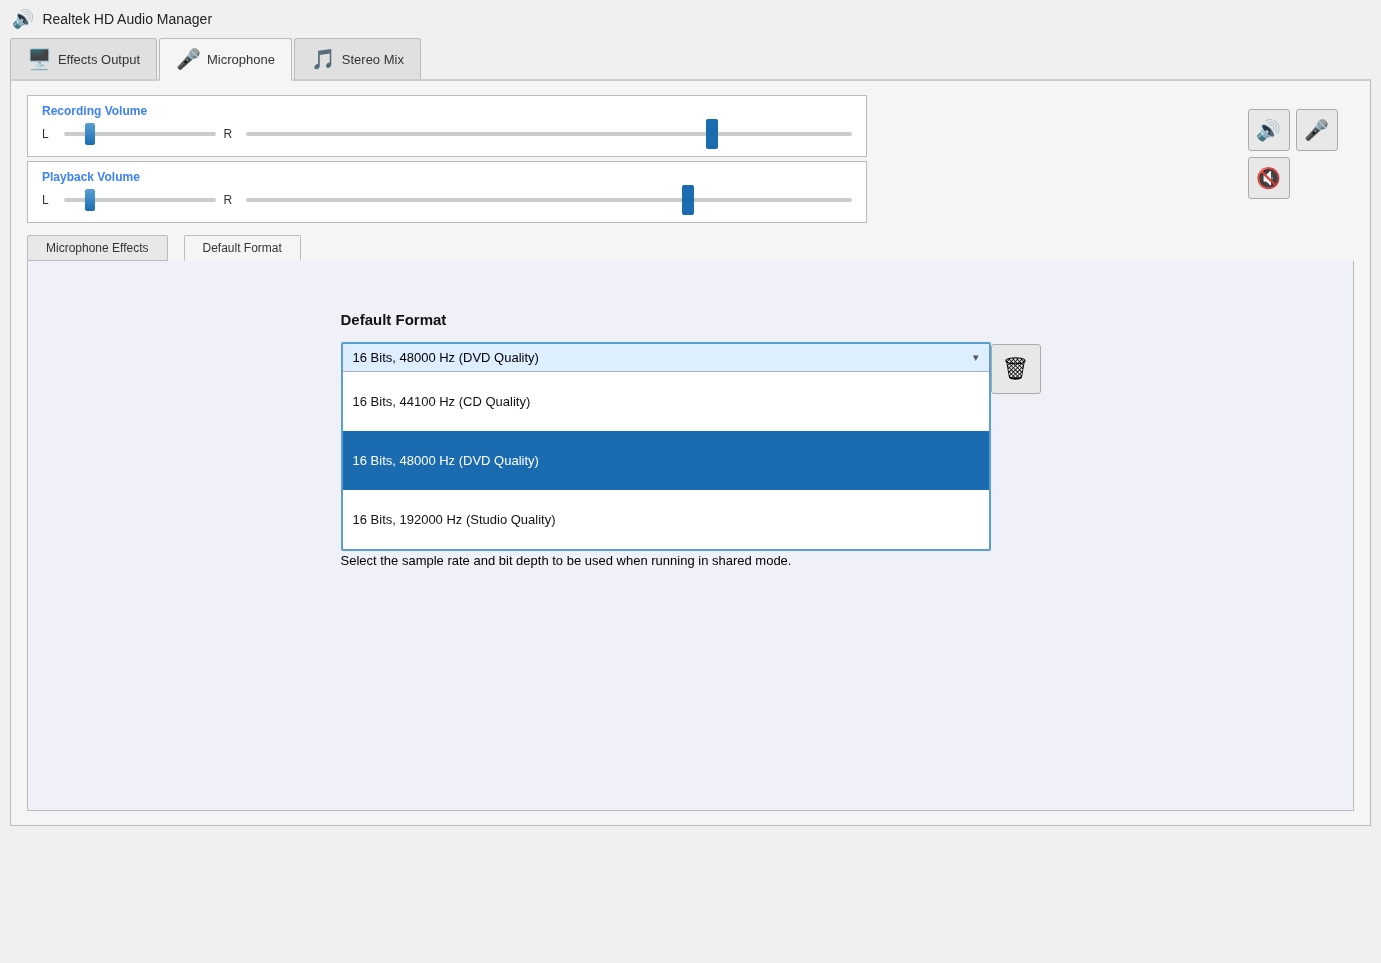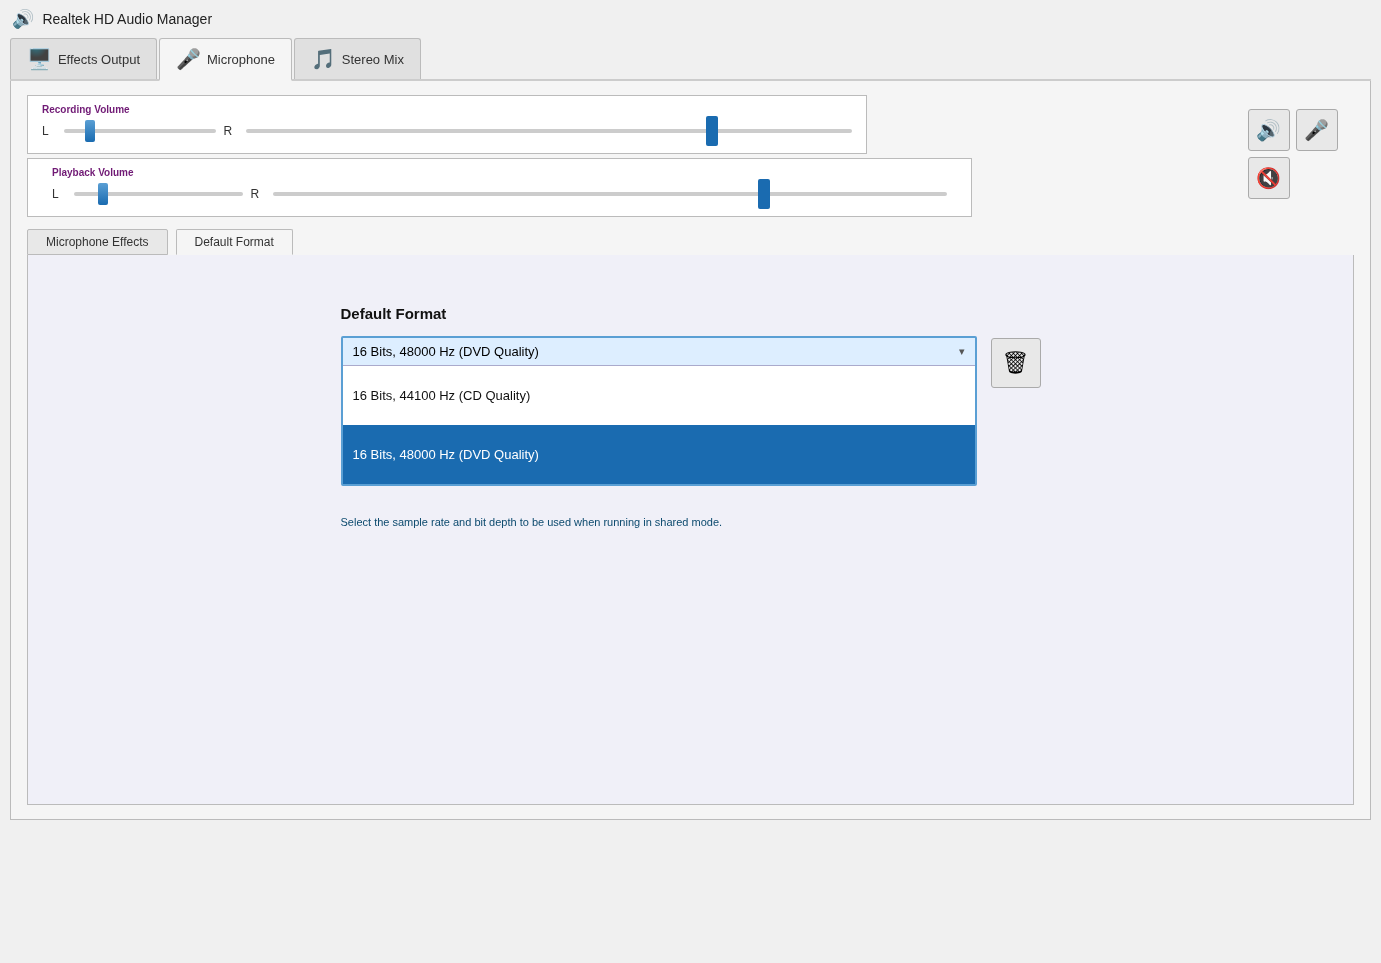--- a/index.html
+++ b/index.html
@@ -73,23 +73,23 @@
     .content-panel {
       background: #f5f5f5;
       border: 1px solid #bbb;
       border-top: none;
       padding: 14px 16px;
       position: relative;
     }
 
     .volume-label {
       font-weight: bold;
-      font-size: 10px;
+      font-size: 12px;
       margin-bottom: 6px;
-      color: #701a75;
+      color: #3b82f6;
     }
 
     .slider-row {
       display: flex;
       align-items: center;
       gap: 8px;
     }
 
     .lr-label {
       font-size: 12px;
@@ -164,21 +164,21 @@
       display: flex;
       align-items: center;
       justify-content: center;
       cursor: pointer;
       font-size: 20px;
     }
 
     
     .sub-tab-bar {
       display: flex;
-      gap: 8px;
+      gap: 16px;
       margin-top: 12px;
       position: relative;
       z-index: 1;
     }
 
     .sub-tab {
       padding: 5px 18px;
       background: #e8e8e8;
       border: 1px solid #bbb;
       border-bottom: 1px solid #bbb;
@@ -214,21 +214,21 @@
     .default-format-title {
       font-weight: bold;
       font-size: 15px;
       margin-bottom: 14px;
       color: #111;
     }
 
     .format-dropdown-container {
       display: flex;
       align-items: flex-start;
-      gap: 14px;
+      gap: 0;
     }
 
     .format-dropdown-wrapper {
       flex: 1;
       border: 2px solid #5a9fd4;
       border-radius: 2px;
       overflow: hidden;
       background: white;
     }
 
@@ -271,44 +271,43 @@
       border-radius: 3px;
       display: flex;
       align-items: center;
       justify-content: center;
       cursor: pointer;
       font-size: 22px;
       margin-top: 2px;
     }
 
     .format-description {
-      margin-top: 28px;
-      font-size: 11px;
-      color: #0c4a6e;
+      font-size: 13px;
+      color: #000000;
       line-height: 1.5;
       max-width: 680px;
     }
 
     .volume-wrapper {
       position: relative;
     }
 
     .recording-vol-section {
       background: white;
       border: 1px solid #bbb;
       padding: 8px 14px 12px;
       margin-bottom: 4px;
       width: 840px;
     }
 
     .playback-vol-section {
       background: white;
       border: 1px solid #bbb;
-      padding: 8px 24px 12px;
-      width: 945px;
+      padding: 8px 14px 12px;
+      width: 840px;
     }
 
     .outer-right {
       position: absolute;
       right: -130px;
       top: 8px;
     }
   </style>
 </head>
 <body>
@@ -417,20 +416,23 @@
               <span>16 Bits, 48000 Hz (DVD Quality)</span>
               <span class="dropdown-arrow">▾</span>
             </div>
             <ul class="dropdown-options">
               <li class="dropdown-option">
                 <span>16 Bits, 44100 Hz (CD Quality)</span>
               </li>
               <li class="dropdown-option selected">
                 <span>16 Bits, 48000 Hz (DVD Quality)</span>
               </li>
+              <li class="dropdown-option">
+                <span>16 Bits, 192000 Hz (Studio Quality)</span>
+              </li>
             </ul>
           </div>
 
           <div class="eraser-btn">
             <span>🗑</span>
           </div>
         </div>
 
         <div class="format-description">Select the sample rate and bit depth to be used when running in shared mode.</div>
       </div>

